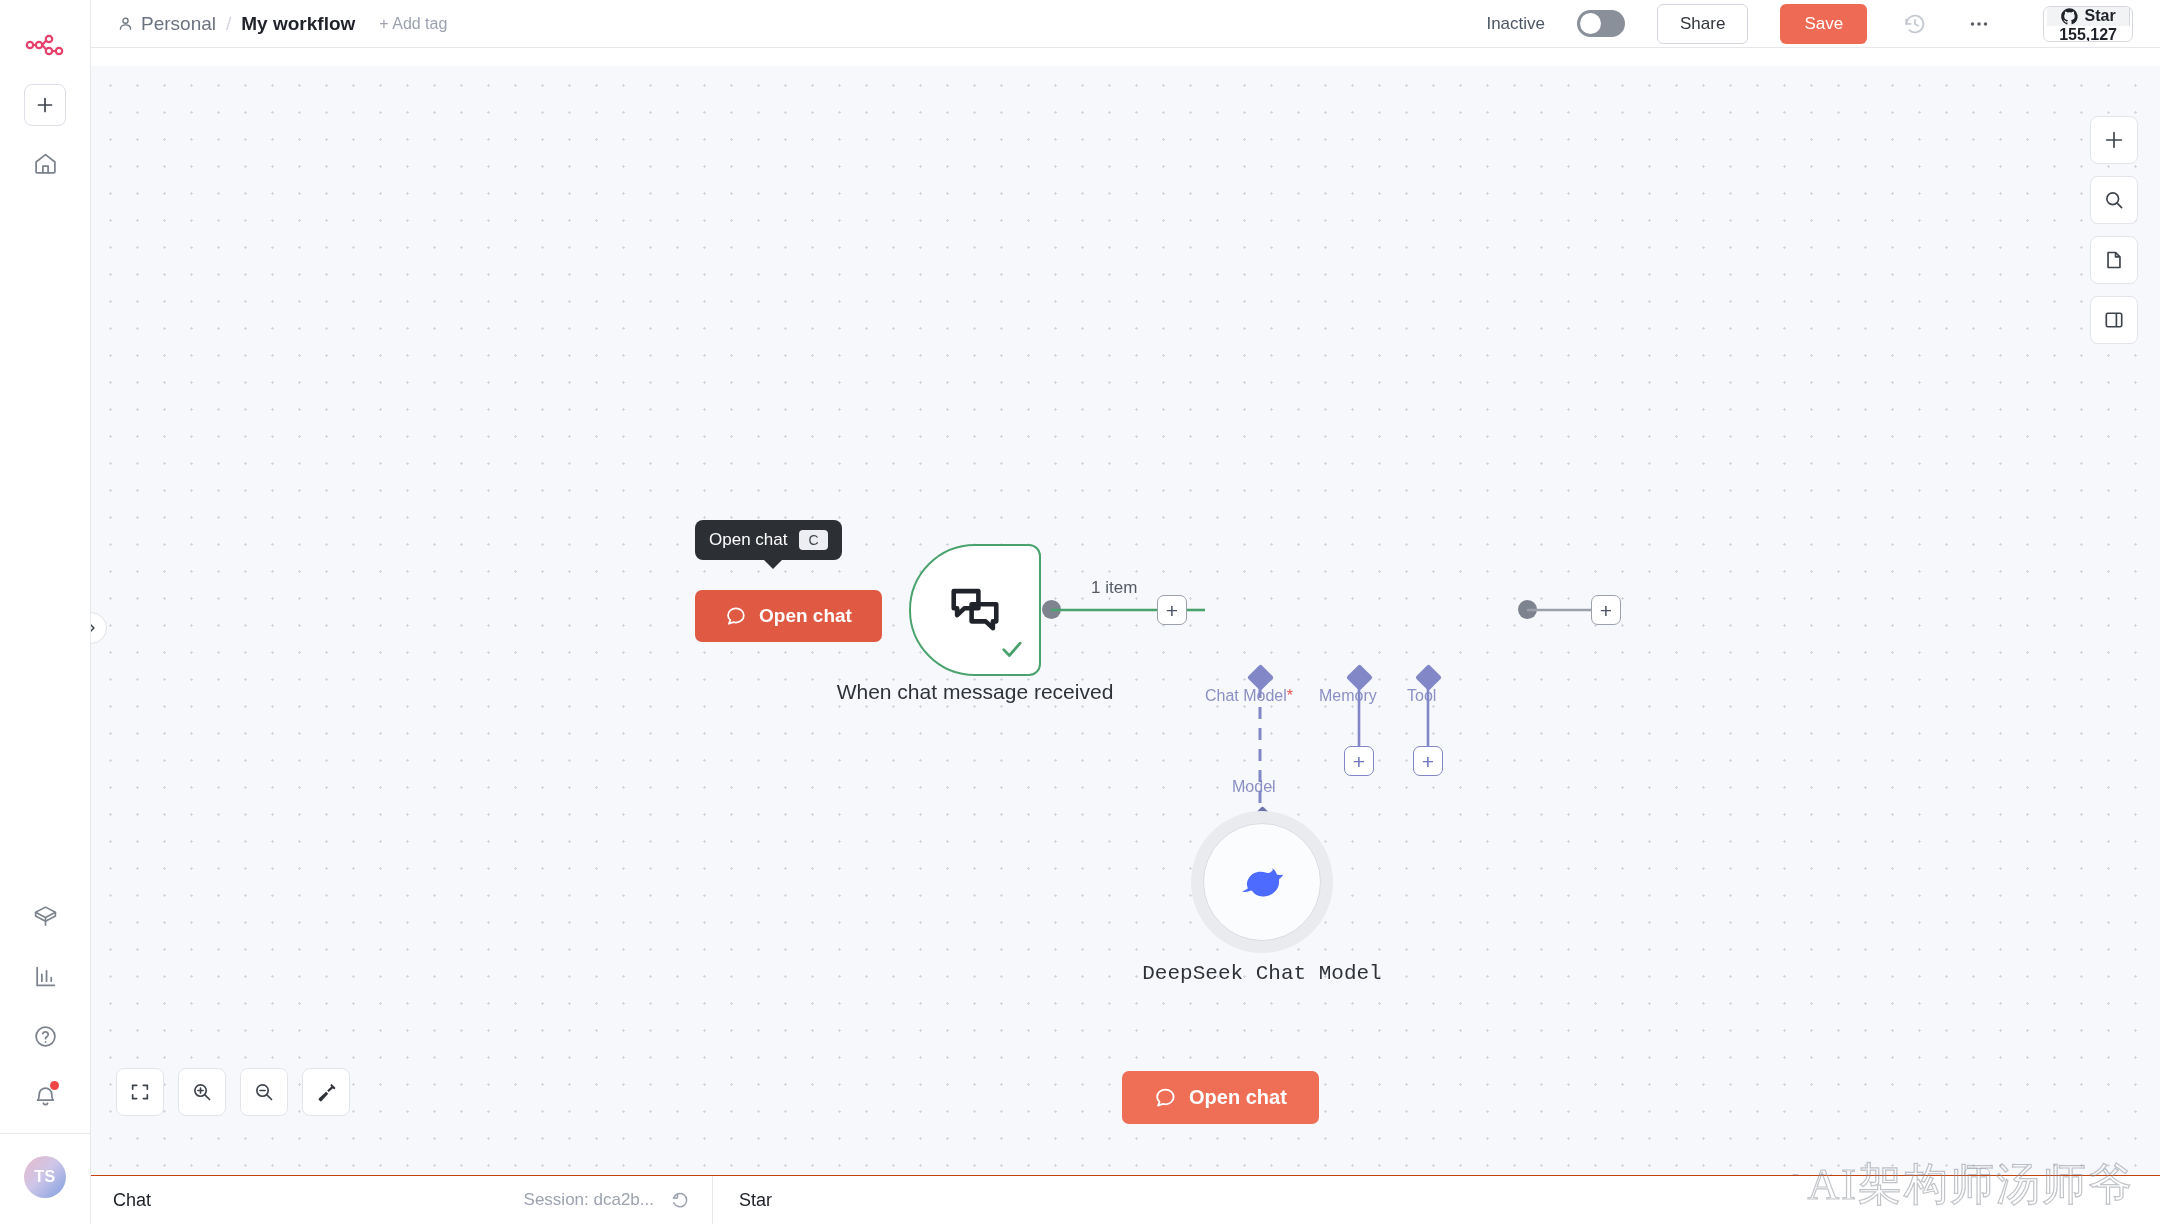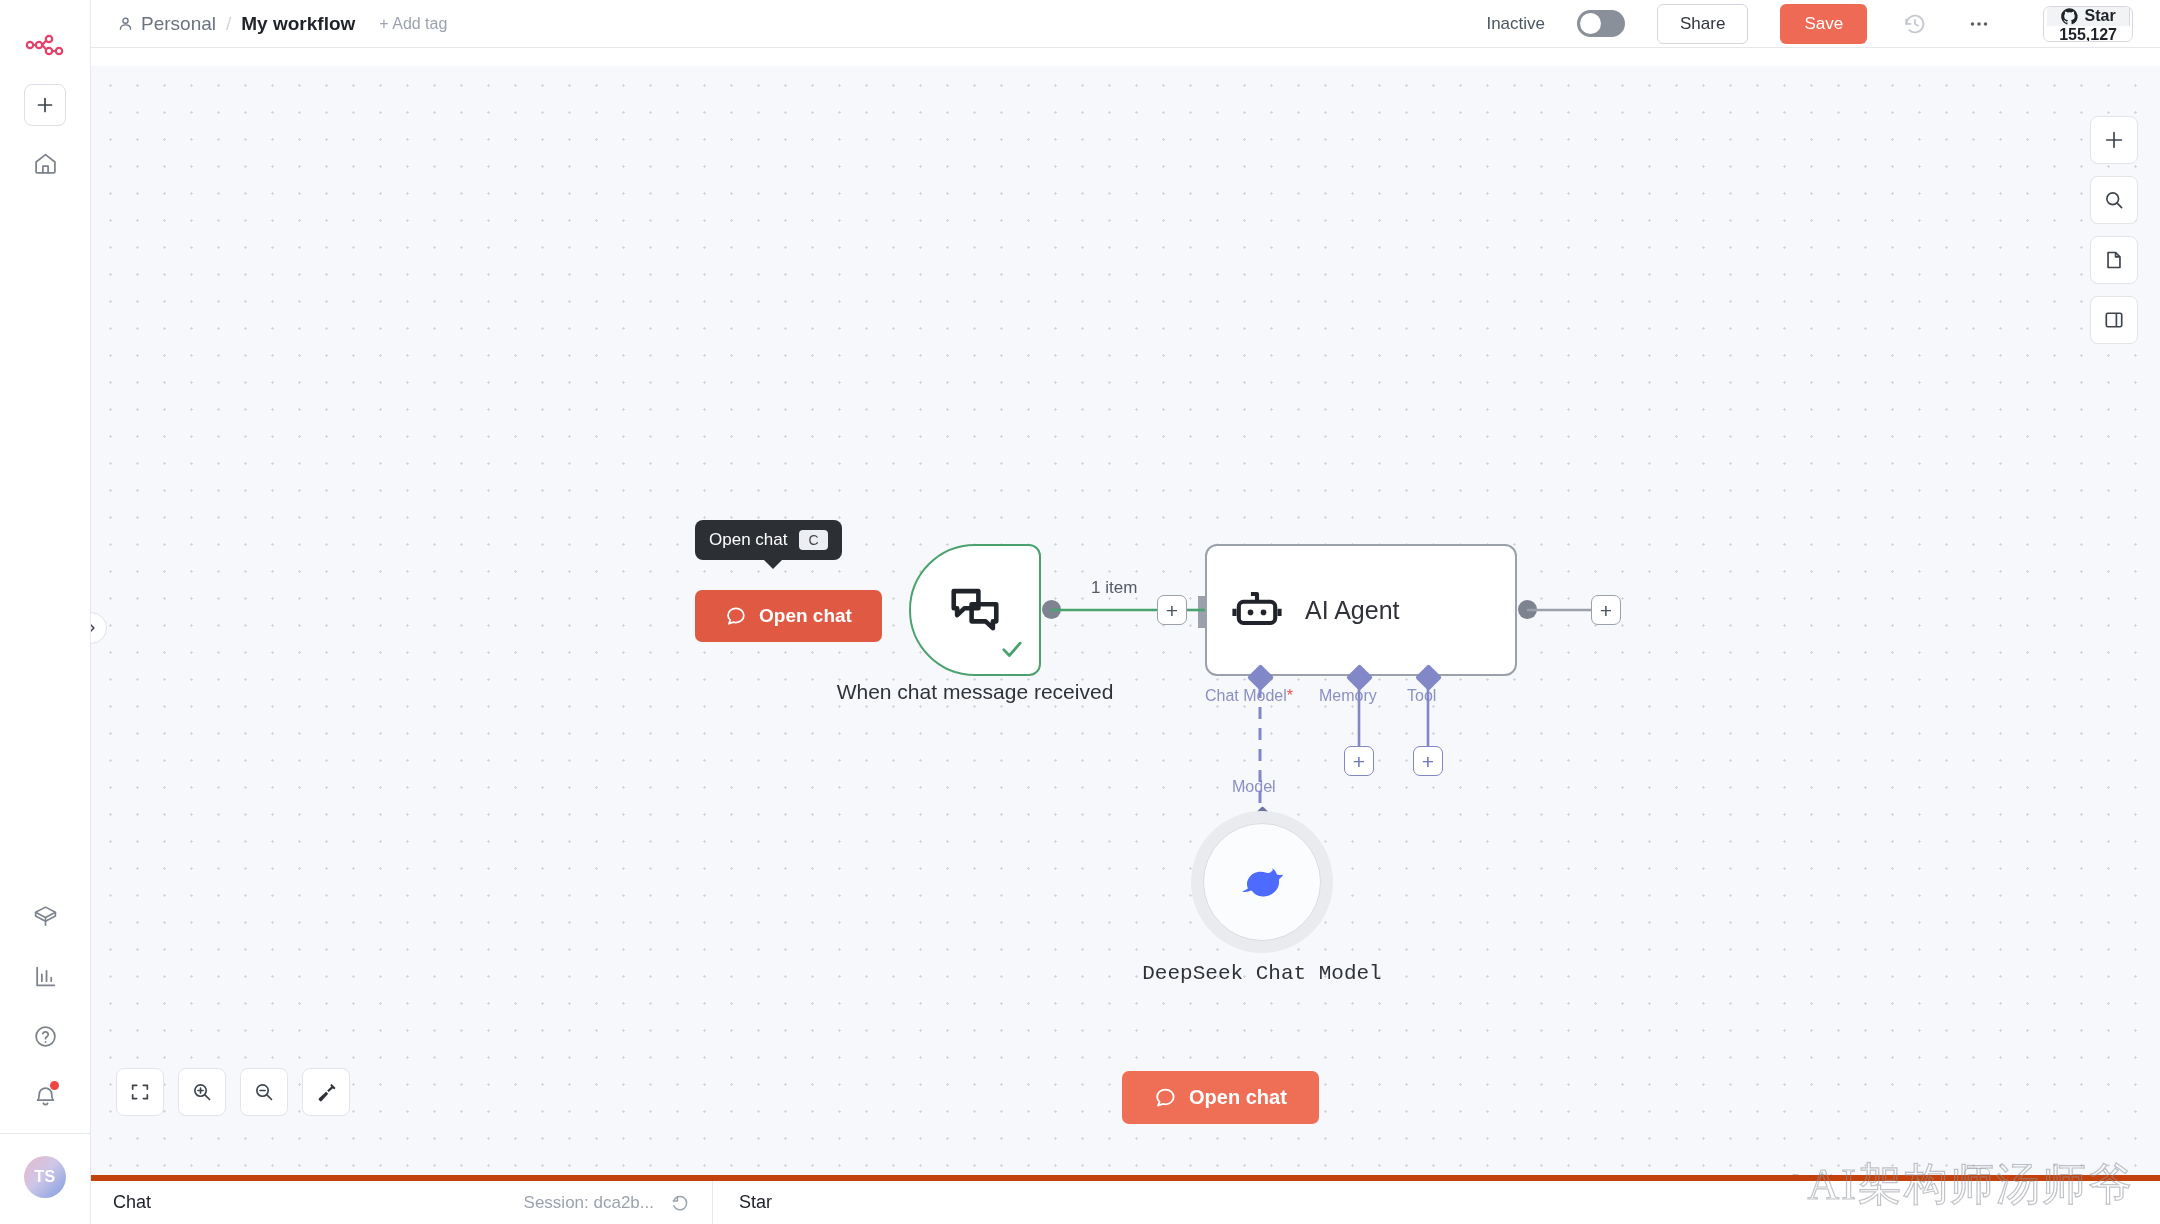--- a/index.html
+++ b/index.html
@@ -231,21 +231,21 @@
     color:#b9bec6; font-size: 19px; opacity:.85; z-index: 18; cursor:pointer;
   }
   .open-ext-box {
     width: 26px; height: 26px; border: 1.6px solid #b9bec6; border-radius:5px;
     display:flex; align-items:center; justify-content:center; margin-left: 8px;
   }
 
   
   #bottombar {
     position:absolute; left: 91px; bottom: 0; right: 0; height: 49px;
-    background:#fff; border-top: 6px solid #c2410c;
+    background:#fff; border-top: 1px solid #c2410c;
     display:flex; align-items:center; z-index: 30;
   }
   .bb-chat-section {
     display:flex; align-items:center; width: 622px; height:100%;
     border-right:1px solid #e5e7eb; padding: 0 22px;
   }
   .bb-chat-title { font-size: 18px; color:#20242a; }
   .bb-session { margin-left:auto; color:#9ca3af; font-size: 17px; }
   .bb-refresh { margin-left: 16px; color:#9ca3af; cursor:pointer; display:flex; }
   .bb-logs { font-size: 18px; color:#20242a; padding-left: 26px; }
@@ -421,31 +421,20 @@
           <path d="M4.5 12.8 L9.6 18 L19.5 6.6"></path>
         </svg>
       </span>
     </div>
     <span class="out-dot" style="left:951px; top:534px;"></span>
     <span class="item-badge" style="left:1000px; top:512px;">1 item</span>
     <div class="conn-plus" style="left:1066px; top:529px;">+</div>
 
     <div class="node-label" style="left:734px; top:614px;">When chat message received</div>
 
-    <div id="agent-node">
-      <span class="agent-in-nub"></span>
-      <svg width="56" height="52" viewBox="0 0 24 24" fill="none" stroke="#20242a" stroke-width="1.9" stroke-linejoin="round" style="margin-left:22px;">
-        <rect x="3.6" y="8.2" width="16.8" height="9.8" rx="2.2"></rect>
-        <path d="M12 8.2 V4.6 H9.2"></path>
-        <path d="M1.6 11.4 v3.4 M22.4 11.4 v3.4"></path>
-        <circle cx="9" cy="13.1" r="1.3" fill="#20242a" stroke="none"></circle>
-        <circle cx="15" cy="13.1" r="1.3" fill="#20242a" stroke="none"></circle>
-      </svg>
-      <span class="agent-title">AI Agent</span>
-    </div>
     <span class="out-dot" style="left:1427px; top:534px;"></span>
     <div class="conn-plus" style="left:1500px; top:529px;">+</div>
 
     <span class="diamond" style="left:1160px; top:602px;"></span>
     <span class="diamond" style="left:1259px; top:602px;"></span>
     <span class="diamond" style="left:1328px; top:602px;"></span>
 
     <span class="sub-label" style="left:1114px; top:621px;">
       <span>Chat Model</span><span class="req-star">*</span>
     </span>

